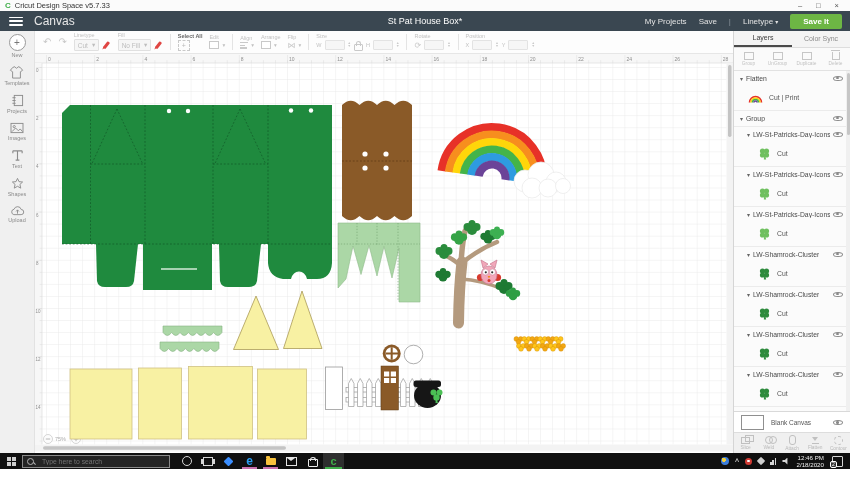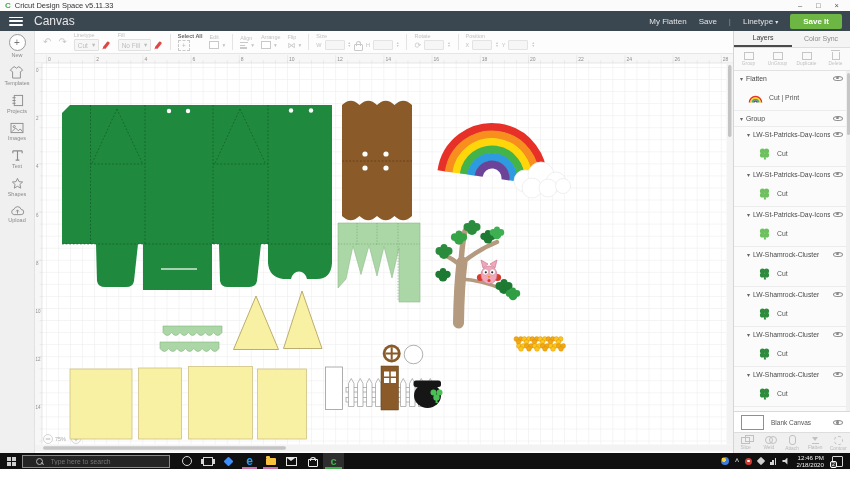--- a/index.html
+++ b/index.html
@@ -93,21 +93,21 @@
   .ic-weld:before{content:"";position:absolute;left:3px;top:-1px;width:6px;height:6px;border:1px solid #c0c0c0;border-radius:50%;}
   .ic-attach{width:5px;height:8px;border:1px solid #c0c0c0;border-radius:3px;}
   .ic-flat{width:0;height:0;border:3px solid transparent;border-top:4px solid #c0c0c0;position:relative;}
   .ic-flat:before{content:"";position:absolute;left:-3.5px;top:2px;width:7px;height:1.2px;background:#c0c0c0;}
   .ic-contour{width:7px;height:7px;border:1px dashed #c0c0c0;border-radius:50%;}
   
   .taskbar{height:16px;background:#101010;display:flex;align-items:center;color:#ddd;}
   .start{width:22px;display:flex;align-items:center;justify-content:center;cursor:pointer;}
   .startico{display:grid;grid-template-columns:4px 4px;grid-template-rows:4px 4px;gap:1px;}
   .startico i{background:#cfcfcf;}
-  .tsearch{width:142px;height:11px;background:#242424;border:1px solid #8a8a8a;display:flex;align-items:center;gap:8px;padding-left:4px;justify-content:center;}
+  .tsearch{width:142px;height:11px;background:#242424;border:1px solid #8a8a8a;display:flex;align-items:center;gap:8px;padding-left:4px;}
   .mag{width:5px;height:5px;border:1px solid #b5b5b5;border-radius:50%;position:relative;flex:none;}
   .mag:after{content:"";position:absolute;width:3px;height:1px;background:#b5b5b5;transform:rotate(45deg);right:-2.6px;bottom:-0.8px;}
   .tsearch input{background:transparent;border:none;outline:none;color:#b9b9b9;font-size:6.8px;font-family:"Liberation Sans",sans-serif;width:110px;padding:0;}
   .tbicons{display:flex;margin-left:6px;}
   .tcell{width:21px;height:16px;display:flex;align-items:center;justify-content:center;position:relative;cursor:pointer;}
   .tcell.running:after{content:"";position:absolute;bottom:0;left:3px;right:3px;height:1.6px;background:#c76fae;}
   .tcell.active{background:#2e2e2e;}
   .tcell.active:after{content:"";position:absolute;bottom:0;left:2px;right:2px;height:1.6px;background:#3fae49;}
   .cortana{width:8px;height:8px;border:1.4px solid #d6d6d6;border-radius:50%;}
   .taskview{width:8px;height:7px;border:1px solid #d6d6d6;position:relative;background:#101010;}
@@ -138,38 +138,39 @@
   .rlabv{font-size:4.5px;fill:#8f8f8f;font-family:"Liberation Sans",sans-serif;}
   .zoomtxt{font-size:5.5px;fill:#adadad;font-family:"Liberation Sans",sans-serif;}
 </style>
 </head>
 <body>
 
 <div class="screen">
 
   <div class="titlebar">
     <span class="tb-logo">C</span>
-    <span>Cricut Design Space  v5.11.33</span>
+    <span>Cricut Design Space  v5.7.33</span>
     <div class="win-controls">
       <span>–</span>
       <span>□</span>
       <span>×</span>
     </div>
   </div>
 
 
   <div class="appheader">
     <div class="hamburger">
         <span></span>
         <span></span>
         <span></span>
       </div>
     <span class="hd-nav">Canvas</span>
+    <span class="hd-title">St Pat House Box*</span>
     <div class="hd-right">
-      <span>My Flatten</span>
+      <span>My Projects</span>
       <span>Save</span>
       <span class="hd-divider">|</span>
       <span><span>Linetype</span><span class="chev">▾</span></span>
       <span class="makeit">Save It</span>
     </div>
   </div>
 
   <div class="main">
 
     <div class="sidebar">

